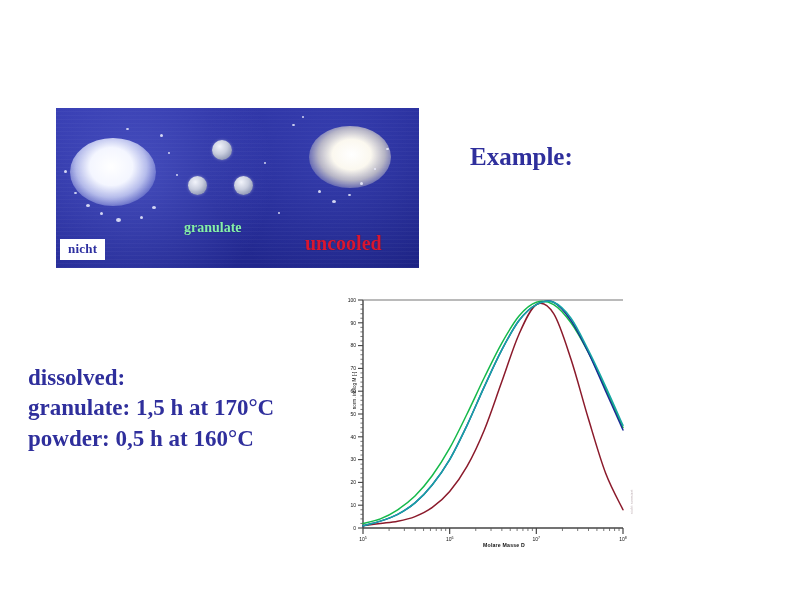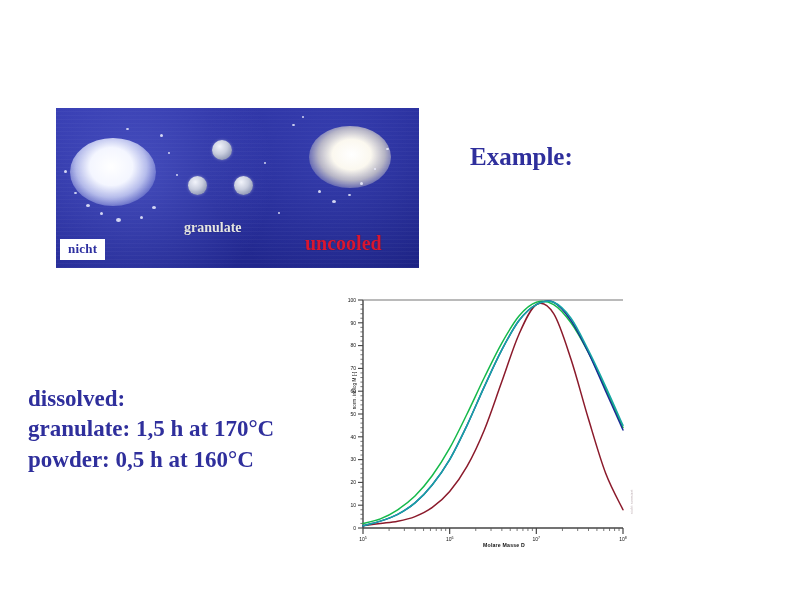--- a/index.html
+++ b/index.html
@@ -86,21 +86,21 @@
     font-family: "Liberation Serif", serif;
     font-weight: bold;
     font-size: 13px;
     padding: 2px 8px 3px 8px;
     letter-spacing: .2px;
   }
   #label-granulate {
     position: absolute;
     left: 128px;
     top: 112px;
-    color: #e5e5e5;
+    color: #86efac;
     font-family: "Liberation Serif", serif;
     font-weight: bold;
     font-size: 14px;
     text-shadow: 0 0 1px rgba(0,0,0,.45);
   }
   #label-uncooled {
     position: absolute;
     left: 249px;
     top: 124px;
     color: #e8152a;
@@ -120,21 +120,21 @@
     color: #2f2f9c;
     font-family: "Liberation Serif", serif;
     font-weight: bold;
     font-size: 25px;
     line-height: 1.33;
     margin-left: 7px;
   }
   #dissolved-block {
     position: absolute;
     left: 28px;
-    top: 384px;
+    top: 363px;
     width: 330px;
     color: #2f2f9c;
     font-family: "Liberation Serif", serif;
     font-weight: bold;
     font-size: 23px;
     line-height: 1.32;
   }
   .txt-line { display: block; white-space: nowrap; }
 
   

